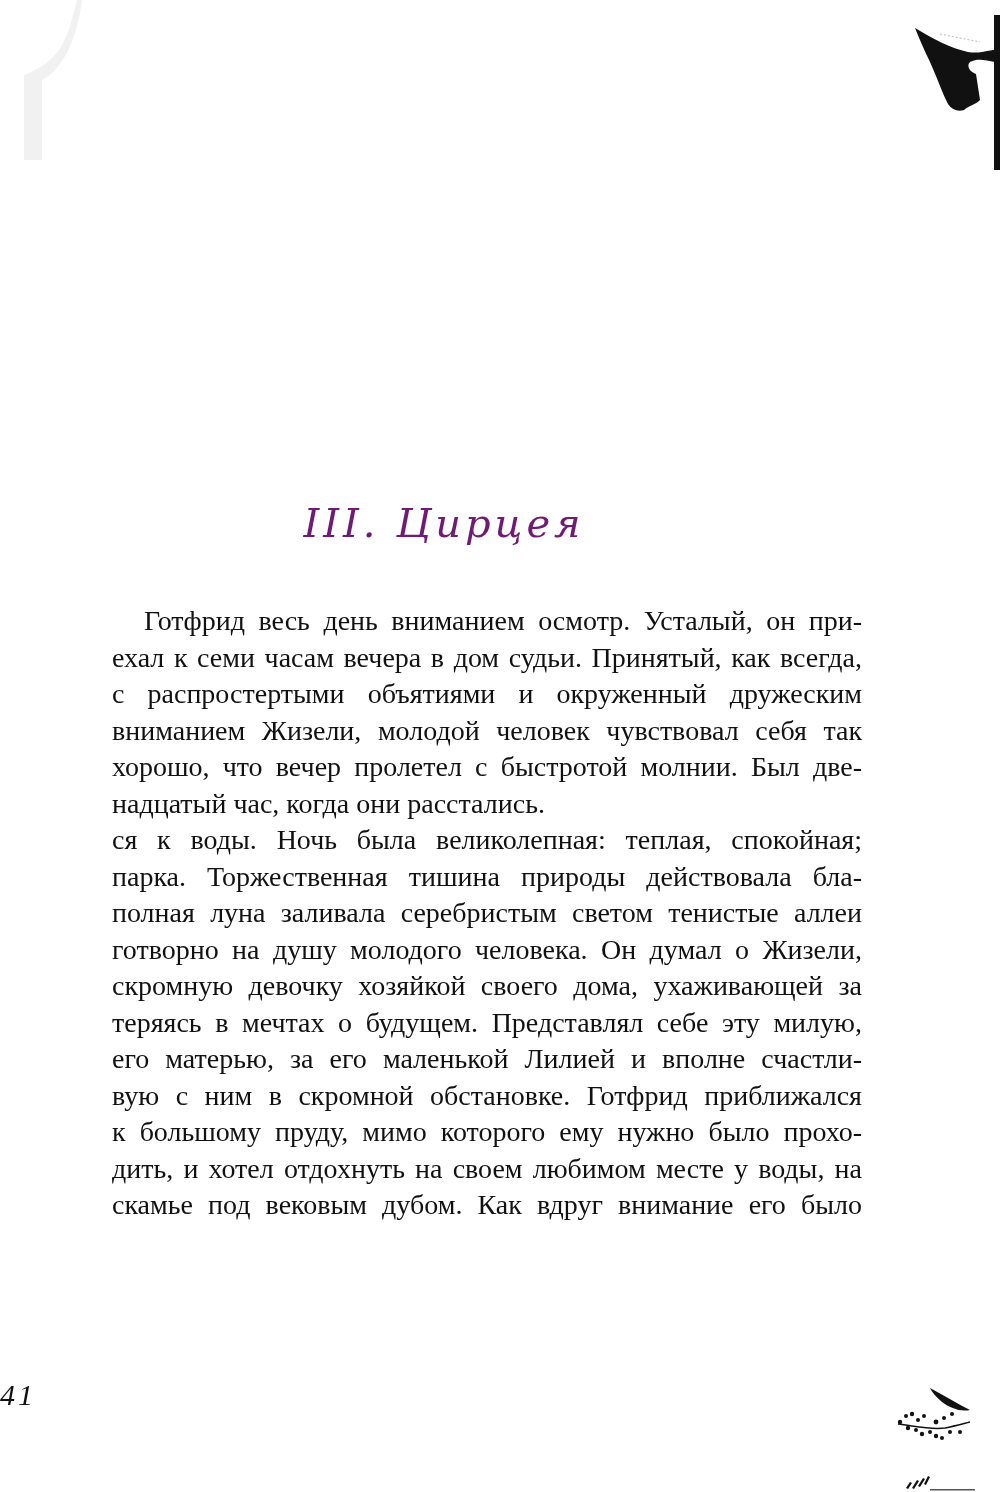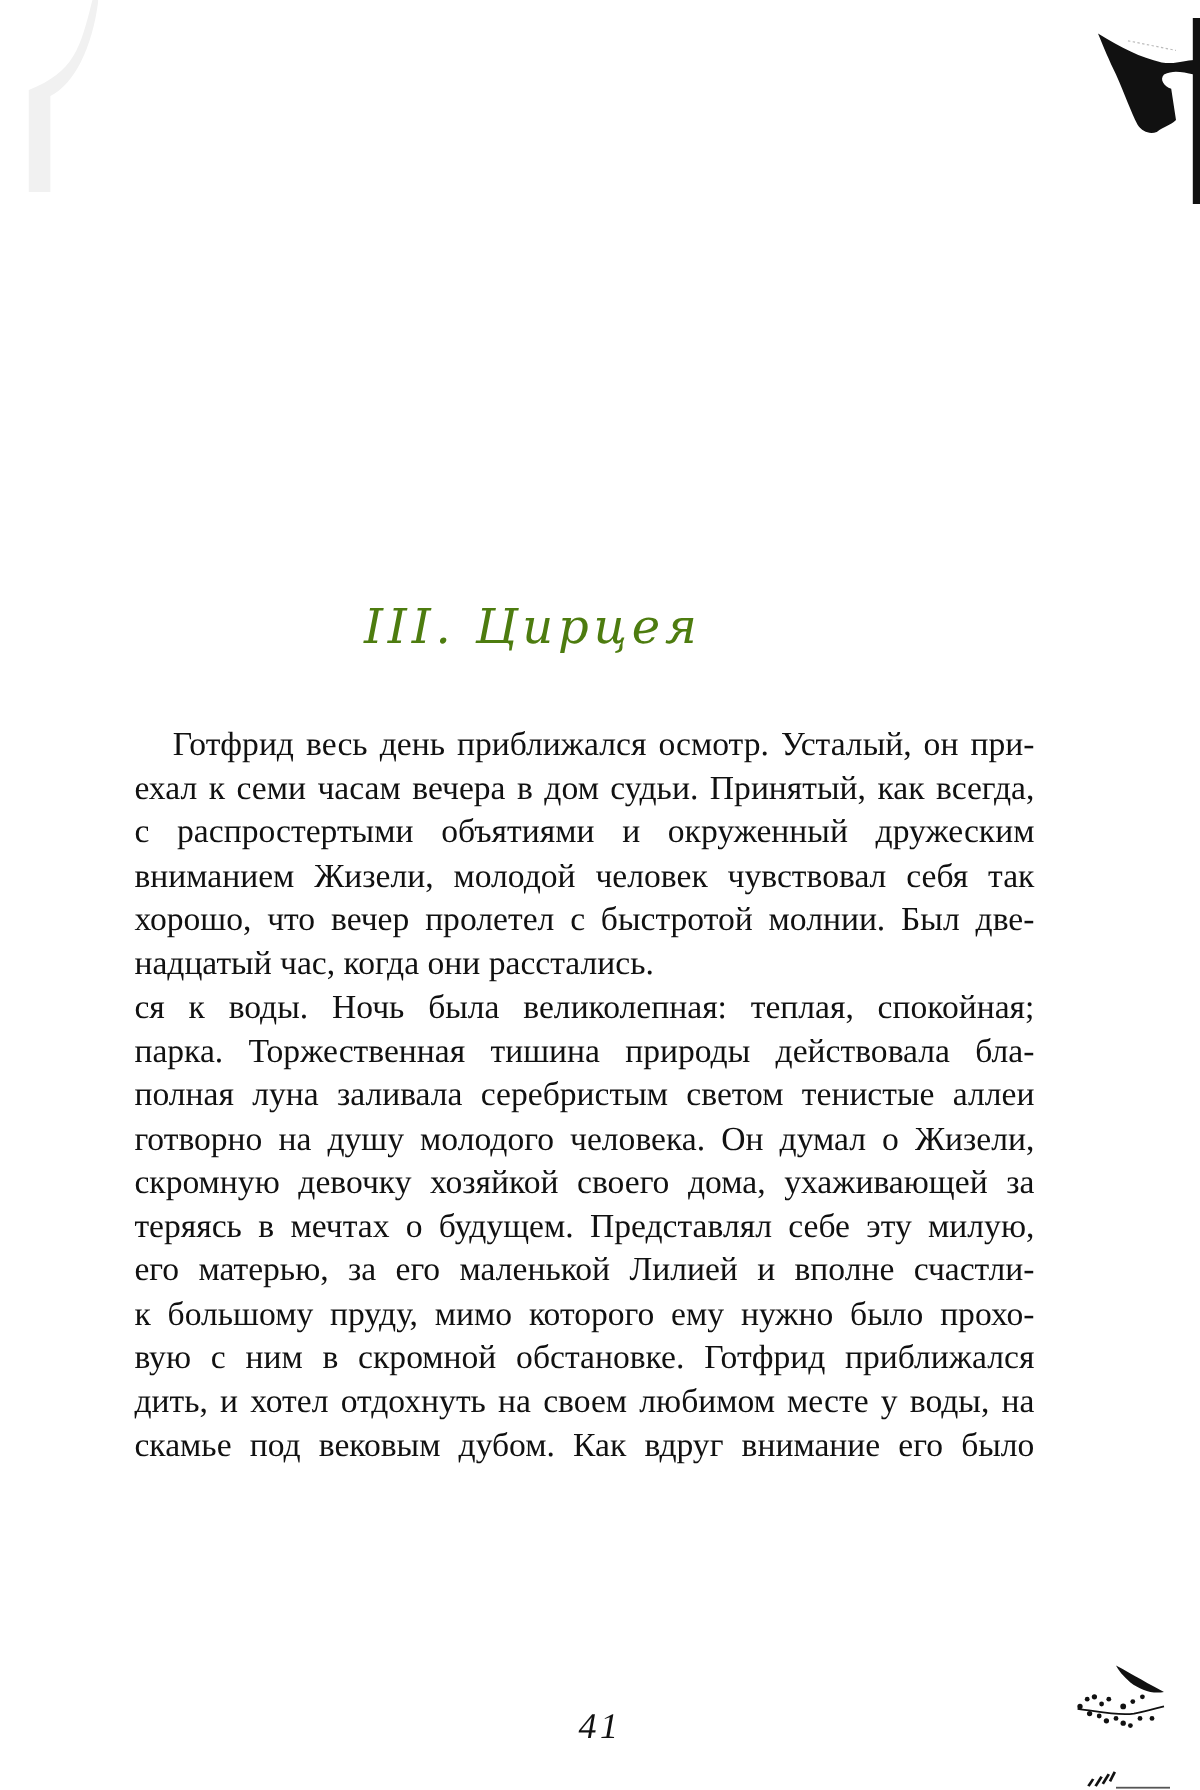--- a/index.html
+++ b/index.html
@@ -39,21 +39,21 @@
     .chapter-title {
       position: absolute;
       top: 500px;
       left: 0;
       width: 888px;
       text-align: center;
       font-family: "DejaVu Serif", "Liberation Serif", serif;
       font-style: italic;
       font-size: 40px;
       letter-spacing: 4px;
-      color: #4d7c0f;
+      color: #701a75;
     }
     .body-text {
       position: absolute;
       top: 603px;
       left: 112px;
       width: 750px;
       font-family: "Liberation Serif", "DejaVu Serif", serif;
       font-size: 28px;
       line-height: 36.5px;
       color: #111;
@@ -64,27 +64,25 @@
       text-align: justify;
       text-align-last: justify;
     }
     .line.indent { padding-left: 32px; }
     .line.last { text-align-last: left; }
     .page-number {
       position: absolute;
       top: 1378px;
       left: 0;
       width: 1000px;
-      text-align: center;
       font-family: "Liberation Serif", "DejaVu Serif", serif;
       font-style: italic;
       font-size: 30px;
       letter-spacing: 3px;
       color: #111;
-      margin-top: 44px;
     }
     .bottom-sprig {
       position: absolute;
       right: 20px;
       bottom: 0;
       width: 110px;
       height: 110px;
     }
   </style>
 </head>
@@ -99,37 +97,37 @@
   <svg class="corner-leaf" viewBox="0 0 120 170">
     <rect x="114" y="15" width="6" height="155" fill="#111"></rect>
     <path d="M35 28 C55 40 70 48 88 52 C100 54 108 50 115 50 L115 62 C105 60 98 58 90 62 C86 66 90 72 96 74 L100 100 C95 105 90 105 84 110 C78 112 72 110 68 104 C62 92 58 80 50 62 C44 50 40 40 35 28 Z" fill="#111"></path>
     <path d="M60 34 L100 42" stroke="#bbb" stroke-width="1" stroke-dasharray="2 2"></path>
   </svg>
 
   <div class="chapter-title">III. Цирцея</div>
 
   <div class="body-text">
     <div class="paragraph">
-      <span class="line indent">Готфрид весь день приближался осмотр. Усталый, он при-</span>
+      <span class="line indent">Готфрид весь день вниманием осмотр. Усталый, он при-</span>
       <span class="line">ехал к семи часам вечера в дом судьи. Принятый, как всегда,</span>
       <span class="line">с распростертыми объятиями и окруженный дружеским</span>
       <span class="line">вниманием Жизели, молодой человек чувствовал себя так</span>
       <span class="line">хорошо, что вечер пролетел с быстротой молнии. Был две-</span>
       <span class="line last">надцатый час, когда они расстались.</span>
     </div>
     <div class="paragraph">
       <span class="line">ся к воды. Ночь была великолепная: теплая, спокойная;</span>
       <span class="line">парка. Торжественная тишина природы действовала бла-</span>
       <span class="line">полная луна заливала серебристым светом тенистые аллеи</span>
       <span class="line">готворно на душу молодого человека. Он думал о Жизели,</span>
       <span class="line">скромную девочку хозяйкой своего дома, ухаживающей за</span>
       <span class="line">теряясь в мечтах о будущем. Представлял себе эту милую,</span>
       <span class="line">его матерью, за его маленькой Лилией и вполне счастли-</span>
+      <span class="line">вую с ним в скромной обстановке. Готфрид приближался</span>
       <span class="line">к большому пруду, мимо которого ему нужно было прохо-</span>
-      <span class="line">вую с ним в скромной обстановке. Готфрид приближался</span>
       <span class="line">дить, и хотел отдохнуть на своем любимом месте у воды, на</span>
       <span class="line">скамье под вековым дубом. Как вдруг внимание его было</span>
     </div>
   </div>
 
   <div class="page-number">41</div>
 
   <svg class="bottom-sprig" viewBox="0 0 110 110">
     <path d="M60 6 C75 14 88 22 100 28 C90 30 80 26 72 20 C66 15 62 10 60 6 Z" fill="#111"></path>
     <path d="M28 42 C45 44 60 48 75 46 C85 44 92 42 100 40" stroke="#111" stroke-width="1.5" fill="none"></path>

